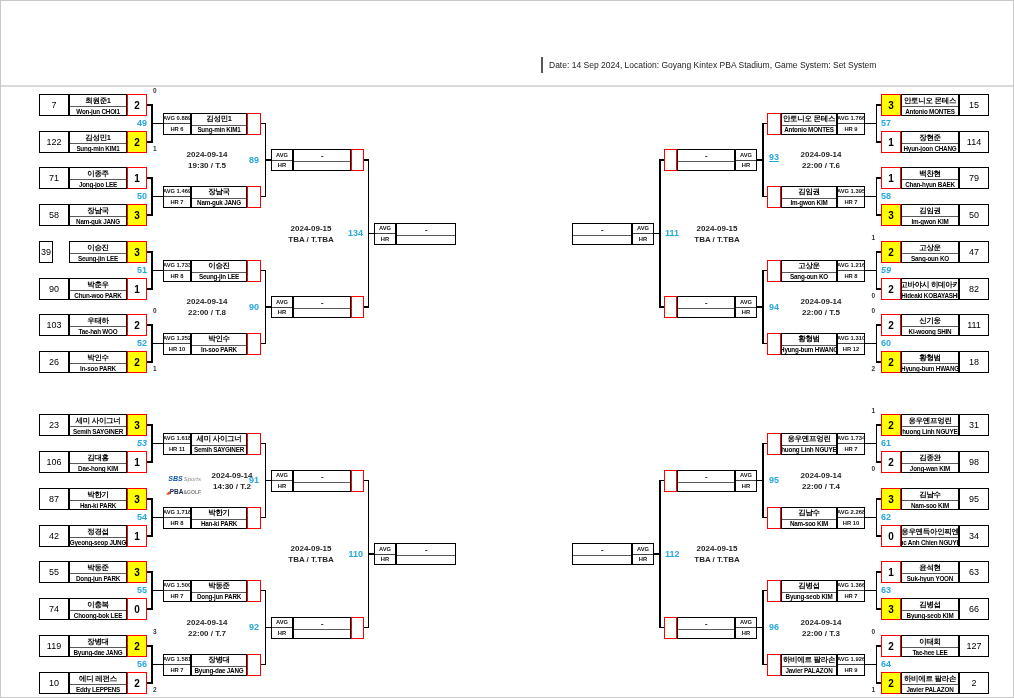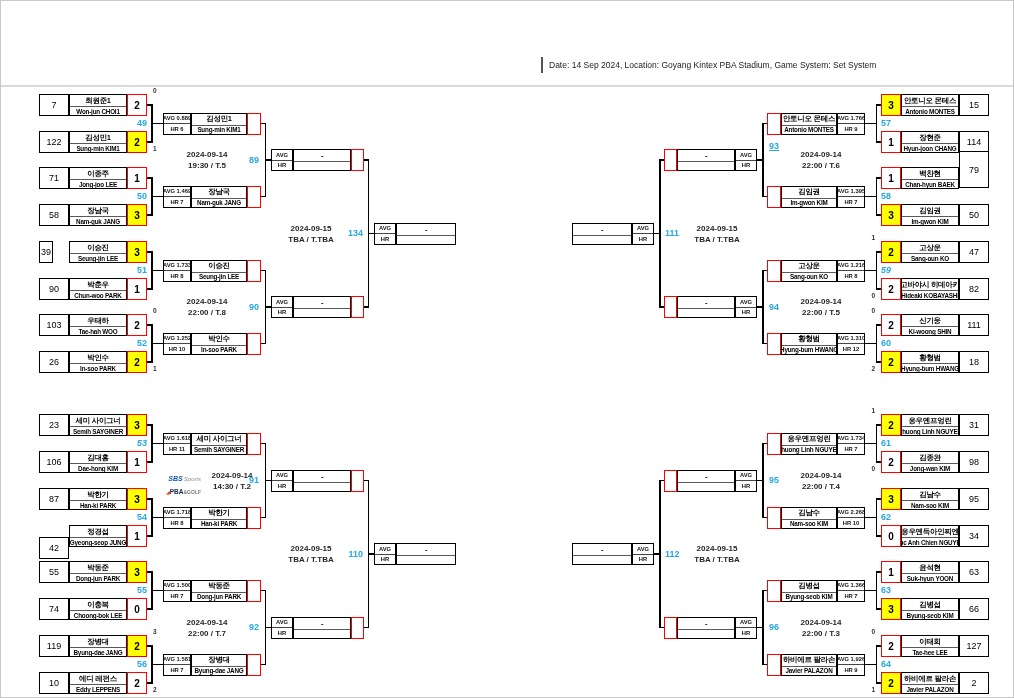--- a/index.html
+++ b/index.html
@@ -187,21 +187,21 @@
       <div class="grp s-left">
   <div class="cell seed" style="position: absolute; left: 38px; top: 487px; width: 30px; height: 22px;">87</div>
   <div class="cell namebox" style="position: absolute; left: 68px; top: 487px; width: 58px; height: 22px;">
     <div class="kr">박한기</div>
     <div class="en">Han-ki PARK</div>
   </div>
   <div class="cell scorebox winner" style="position: absolute; left: 126px; top: 487px; width: 20px; height: 22px;">3</div>
   <div class="sodigit" style="position: absolute; left: 152px; top: 480px; width: 12px; height: 8px;"></div>
 </div>
       <div class="grp s-left">
-  <div class="cell seed" style="position: absolute; left: 38px; top: 524px; width: 30px; height: 22px; margin-top: 12px;">42</div>
+  <div class="cell seed" style="position: absolute; left: 38px; top: 524px; width: 30px; height: 22px;">42</div>
   <div class="cell namebox" style="position: absolute; left: 68px; top: 524px; width: 58px; height: 22px;">
     <div class="kr">정경섭</div>
     <div class="en">Gyeong-seop JUNG</div>
   </div>
   <div class="cell scorebox" style="position: absolute; left: 126px; top: 524px; width: 20px; height: 22px;">1</div>
   <div class="sodigit" style="position: absolute; left: 152px; top: 538px; width: 12px; height: 8px;"></div>
 </div>
       <div class="grp s-left">
         <div class="mnum" style="left: 116px; top: 511px; width: 30px;">54</div>
       </div>
@@ -514,21 +514,21 @@
   <div class="sodigit" style="position: absolute; left: 862px; top: 144px; width: 12px; height: 8px;"></div>
 </div>
       <div class="grp s-right">
         <div class="mnum" style="left: 880px; top: 117px; width: 30px;">57</div>
       </div>
       <div class="bline" style="left: 875.5px; top: 103.25px; width: 4.5px; height: 1.5px;"></div>
       <div class="bline" style="left: 875.5px; top: 140.25px; width: 4.5px; height: 1.5px;"></div>
       <div class="bline" style="left: 874.5px; top: 103.25px; width: 1.5px; height: 38.5px;"></div>
       <div class="bline" style="left: 864px; top: 121.75px; width: 11px; height: 1.5px;"></div>
       <div class="grp s-right">
-  <div class="cell seed" style="position: absolute; left: 958px; top: 150px; width: 30px; height: 37px;">79</div>
+  <div class="cell seed" style="position: absolute; left: 958px; top: 166px; width: 30px; height: 22px;">79</div>
   <div class="cell namebox" style="position: absolute; left: 900px; top: 166px; width: 58px; height: 22px;">
     <div class="kr">백찬현</div>
     <div class="en">Chan-hyun BAEK</div>
   </div>
   <div class="cell scorebox" style="position: absolute; left: 880px; top: 166px; width: 20px; height: 22px;">1</div>
   <div class="sodigit" style="position: absolute; left: 862px; top: 159px; width: 12px; height: 8px;"></div>
 </div>
       <div class="grp s-right">
   <div class="cell seed" style="position: absolute; left: 958px; top: 203px; width: 30px; height: 22px;">50</div>
   <div class="cell namebox" style="position: absolute; left: 900px; top: 203px; width: 58px; height: 22px;">
@@ -717,21 +717,21 @@
   </div>
   <div class="cell slot" style="position: absolute; left: 766px; top: 184.5px; width: 14px; height: 22px;"></div>
 </div>
       <div class="grp s-right">
   <div class="meta" style="position: absolute; left: 778px; top: 148px; width: 84px; height: 22px;">
     <div>2024-09-14</div>
     <div>22:00 / T.6</div>
   </div>
 </div>
       <div class="grp s-right">
-        <div class="mnum" style="left: 768px; top: 140px; width: 30px; text-decoration: underline;">93</div>
+        <div class="mnum" style="left: 768px; top: 151px; width: 30px; text-decoration: underline;">93</div>
       </div>
       <div class="bline" style="left: 762px; top: 121.75px; width: 4px; height: 1.5px;"></div>
       <div class="bline" style="left: 762px; top: 194.75px; width: 4px; height: 1.5px;"></div>
       <div class="bline" style="left: 761px; top: 121.75px; width: 1.5px; height: 74.5px;"></div>
       <div class="bline" style="left: 756px; top: 158.25px; width: 5px; height: 1.5px;"></div>
       <div class="grp s-right">
   <div class="cell statbox" style="position: absolute; left: 734px; top: 148px; width: 22px; height: 22px;">
     <div class="stat avg">AVG</div>
     <div class="stat hr">HR</div>
   </div>

